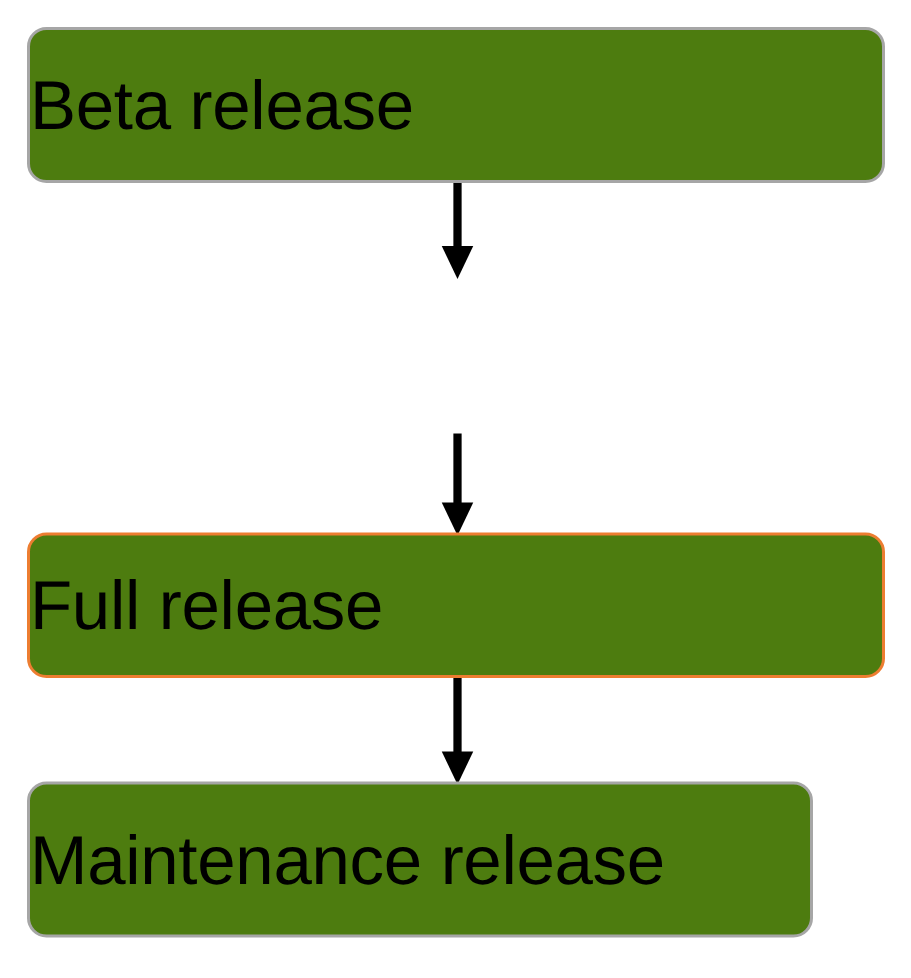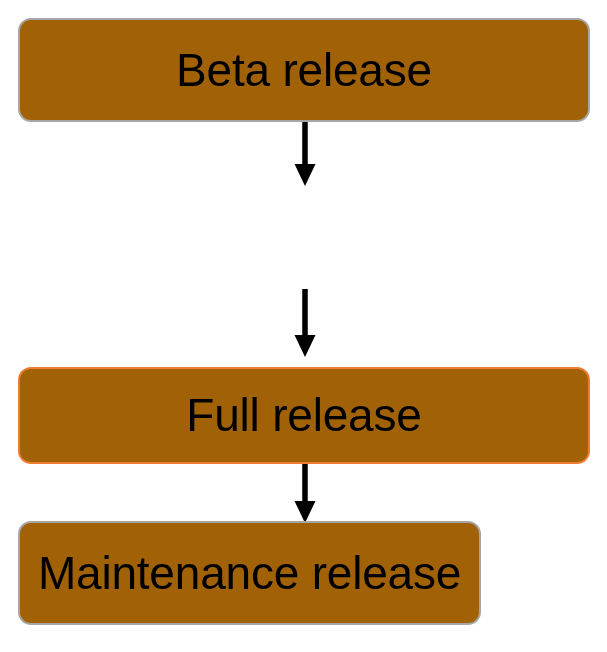--- a/index.html
+++ b/index.html
@@ -19,27 +19,27 @@
     position: absolute;
     left: 0;
     top: 0;
     width: 607px;
     height: 652px;
   }
 
   .node {
     position: absolute;
     box-sizing: border-box;
-    background: #a16207;
+    background: #4d7c0f;
     border-style: solid;
     border-width: 2.6px;
     border-radius: 13px;
     display: flex;
     align-items: center;
-    justify-content: center;
+    justify-content: flex-start;
   }
 
   .node-default {
     border-color: #a6a6a6;
   }
 
   .node-highlight {
     border-color: #ed7d31;
   }
 
@@ -87,21 +87,21 @@
       <line x1="20" y1="2" x2="20" y2="53" stroke="#000000" stroke-width="5.5"></line>
       <polygon points="20,74 9.5,52 30.5,52" fill="#000000"></polygon>
     </svg>
   </div>
 
   <div class="node node-default" style="left:18px; top:18px; width:572px; height:104px;">
     <span class="node-label">Beta release</span>
   </div>
 
 
-  <div class="node node-highlight" style="left:18px; top:355px; width:572px; height:97px;margin-top:12px;">
+  <div class="node node-highlight" style="left:18px; top:355px; width:572px; height:97px;">
     <span class="node-label">Full release</span>
   </div>
 
-  <div class="node node-default" style="left:18px; top:521px; width:463px; height:104px;">
+  <div class="node node-default" style="left:18px; top:521px; width:524px; height:104px;">
     <span class="node-label">Maintenance release</span>
   </div>
 
 </div>
 
 </body></html>

